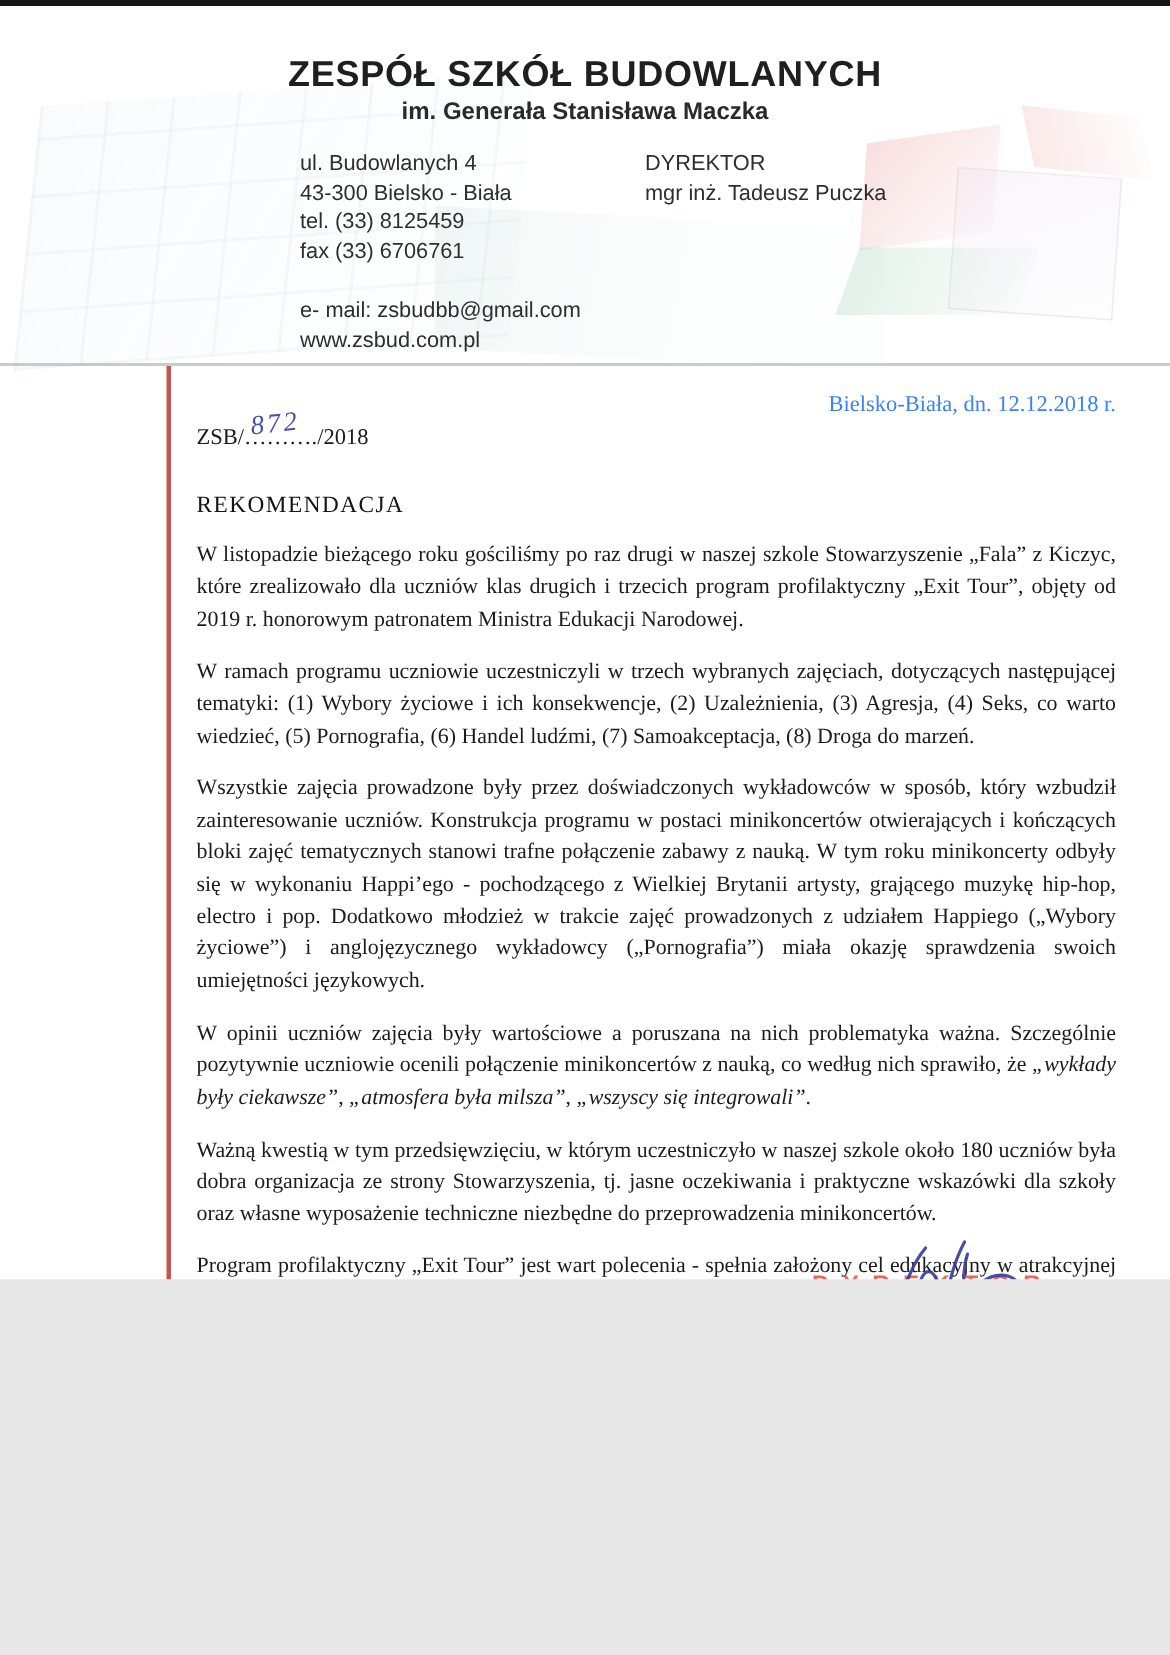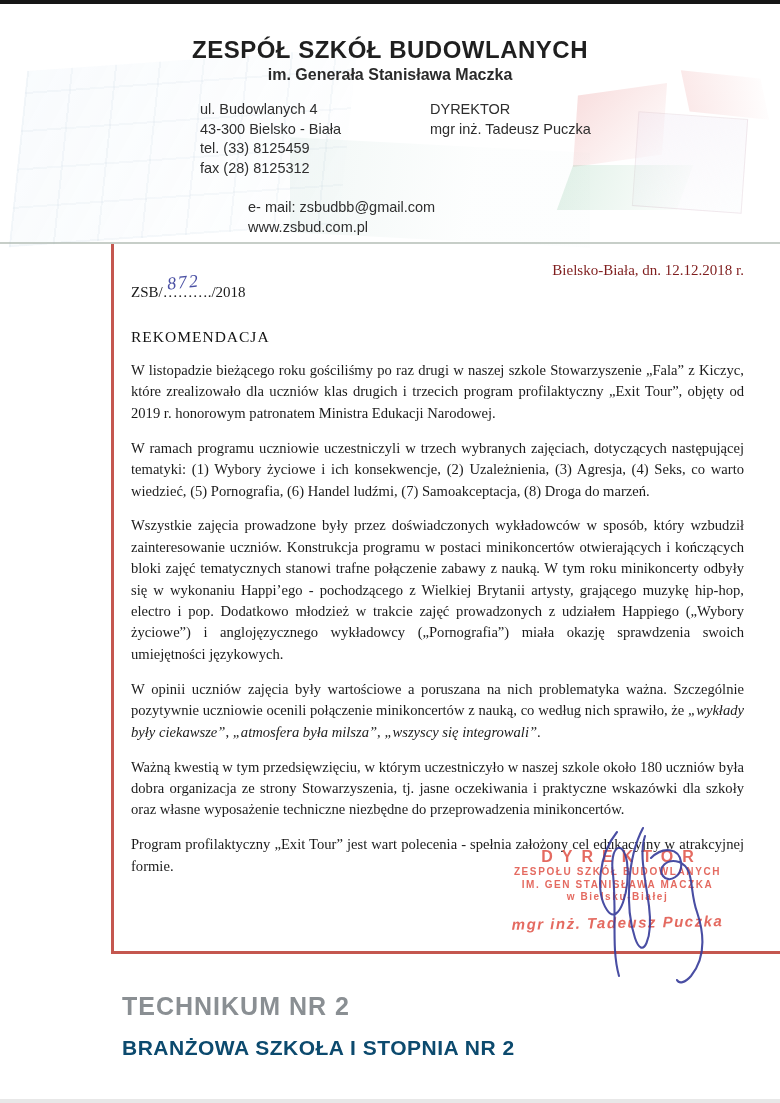--- a/index.html
+++ b/index.html
@@ -1,20 +1,20 @@
 <!DOCTYPE html>
 <html lang="pl"><head>
 <meta charset="utf-8">
 <style>
   * { margin: 0; padding: 0; box-sizing: border-box; }
   html, body { background: #e8e8e8; }
   #page {
     position: relative;
     width: 780px;
-    height: 1099px;
+    height: 853px;
     background: #ffffff;
     overflow: hidden;
     font-family: "Liberation Sans", sans-serif;
     color: #1c1c1c;
   }
   
   .scan-edge-top {
     position: absolute; top: 0; left: 0; right: 0; height: 4px;
     background: #161616;
   }
@@ -67,21 +67,21 @@
   .school-patron {
     position: absolute; top: 66px; left: 0; width: 100%;
     text-align: center; font-size: 16px; font-weight: bold; color: #2a2a2a;
   }
   .addr-block {
     position: absolute; left: 200px; top: 100px;
     font-size: 14.5px; line-height: 19.5px; color: #2e2e2e;
   }
   .contact-block {
     position: absolute; left: 200px; top: 198px;
-    font-size: 14.5px; line-height: 19.5px; color: #2e2e2e; margin-left: 48px;
+    font-size: 14.5px; line-height: 19.5px; color: #2e2e2e;
   }
   .director-block {
     position: absolute; left: 430px; top: 100px;
     font-size: 14.5px; line-height: 19.5px; color: #2e2e2e;
   }
 
   
   .line-top-gray {
     position: absolute; left: 0; right: 0; top: 242px; height: 2px;
     background: #a9b3ab; opacity: .65;
@@ -89,21 +89,21 @@
   .line-red-vert {
     position: absolute; left: 111px; top: 244px; width: 3px; height: 710px;
     background: #c4574f;
   }
   .line-red-horiz {
     position: absolute; left: 111px; right: 0; top: 951px; height: 3px;
     background: #c4574f;
   }
   .place-date {
     position: absolute; top: 262px; right: 36px;
-    font-family: "Liberation Serif", serif; font-size: 15px; color: #7f1d1d; text-align: right;
+    font-family: "Liberation Serif", serif; font-size: 15px; color: #3b82f6; text-align: right;
   }
   .ref-line {
     position: absolute; left: 131px; top: 284px;
     font-family: "Liberation Serif", serif; font-size: 15px; color: #1a1a1a;
   }
   .ref-handwritten {
     position: absolute; left: 36px; top: -12px;
     font-family: "Liberation Serif", serif; font-style: italic;
     font-size: 18px; color: #4a50a4; transform: rotate(-6deg);
     letter-spacing: 2px;
@@ -162,21 +162,21 @@
     <div class="box box4"></div>
   </div>
 
   <div class="school-name">ZESPÓŁ SZKÓŁ BUDOWLANYCH</div>
   <div class="school-patron">im. Generała Stanisława Maczka</div>
 
   <div class="addr-block">
     <div>ul. Budowlanych 4</div>
     <div>43-300 Bielsko - Biała</div>
     <div>tel. (33) 8125459</div>
-    <div>fax (28) 8125312</div>
+    <div>fax (33) 6706761</div>
   </div>
 
   <div class="contact-block">
     <div>e- mail: zsbudbb@gmail.com</div>
     <div>www.zsbud.com.pl</div>
   </div>
 
   <div class="director-block">
     <div>DYREKTOR</div>
     <div>mgr inż. Tadeusz Puczka</div>

